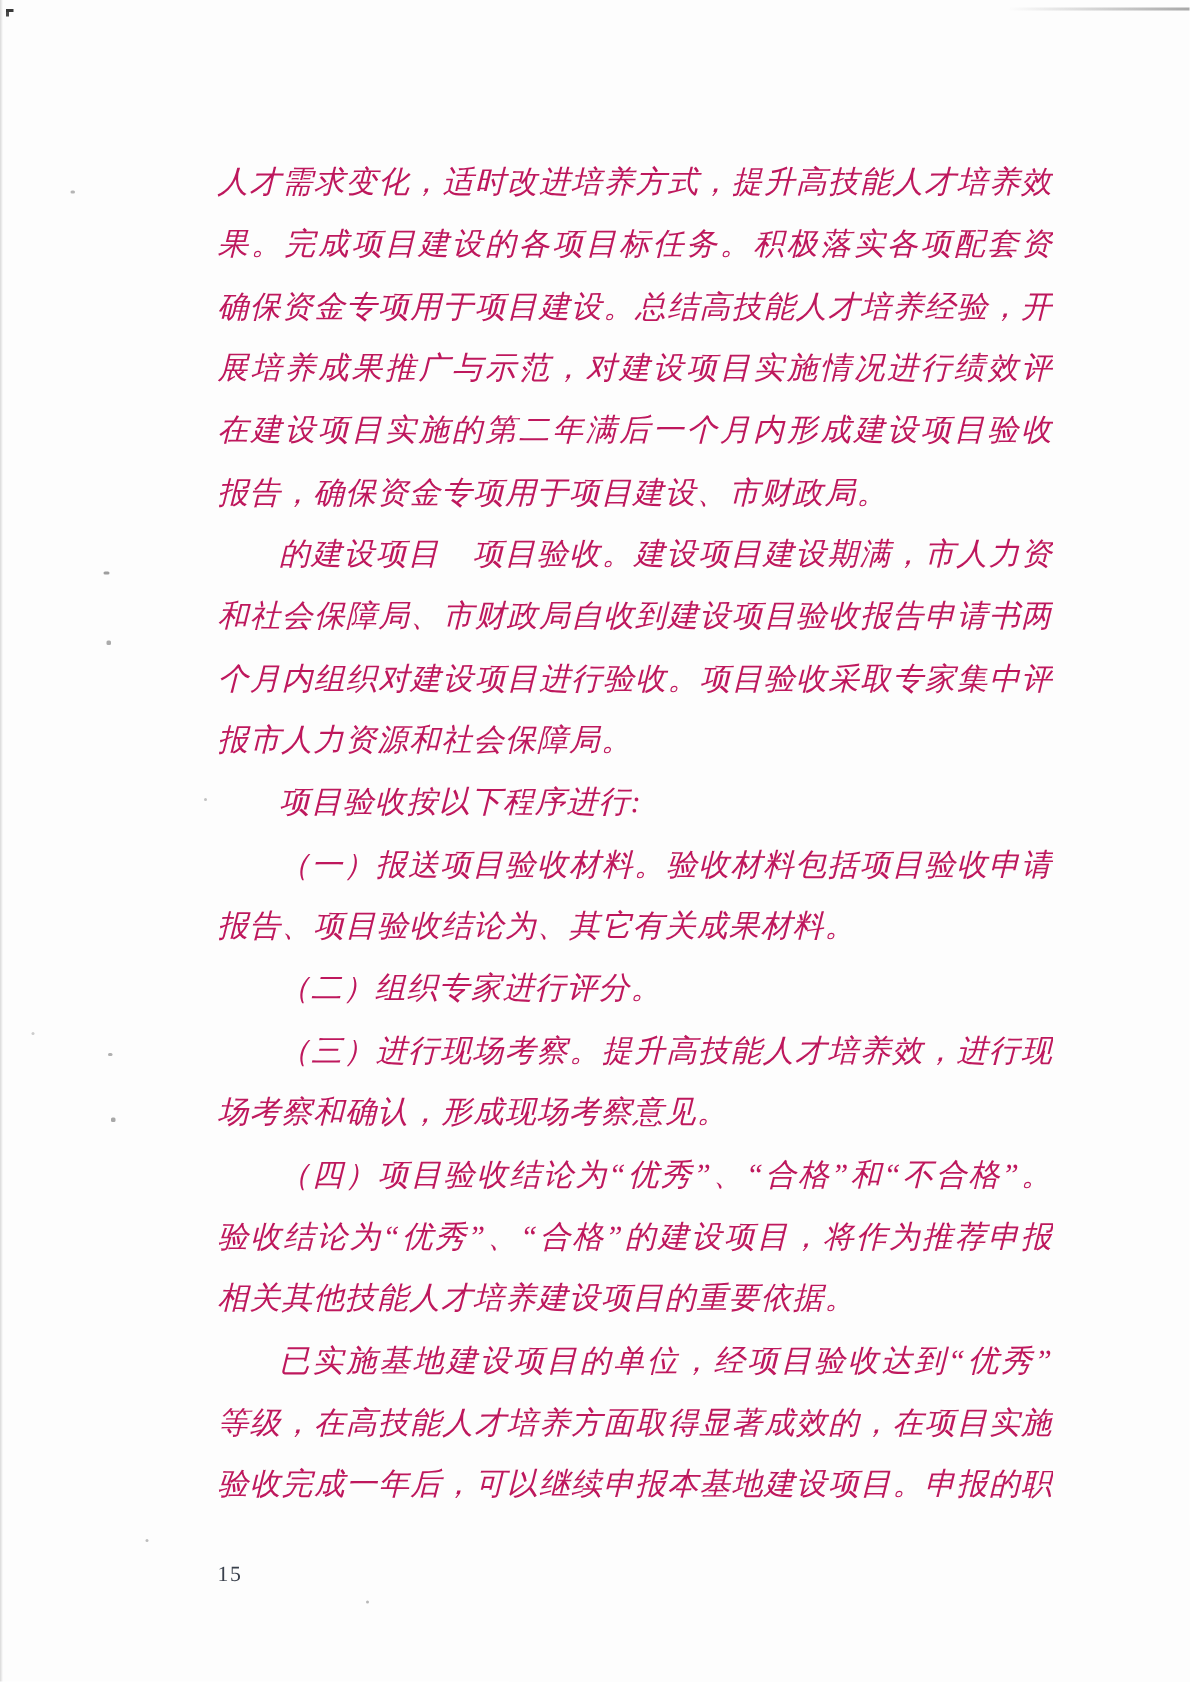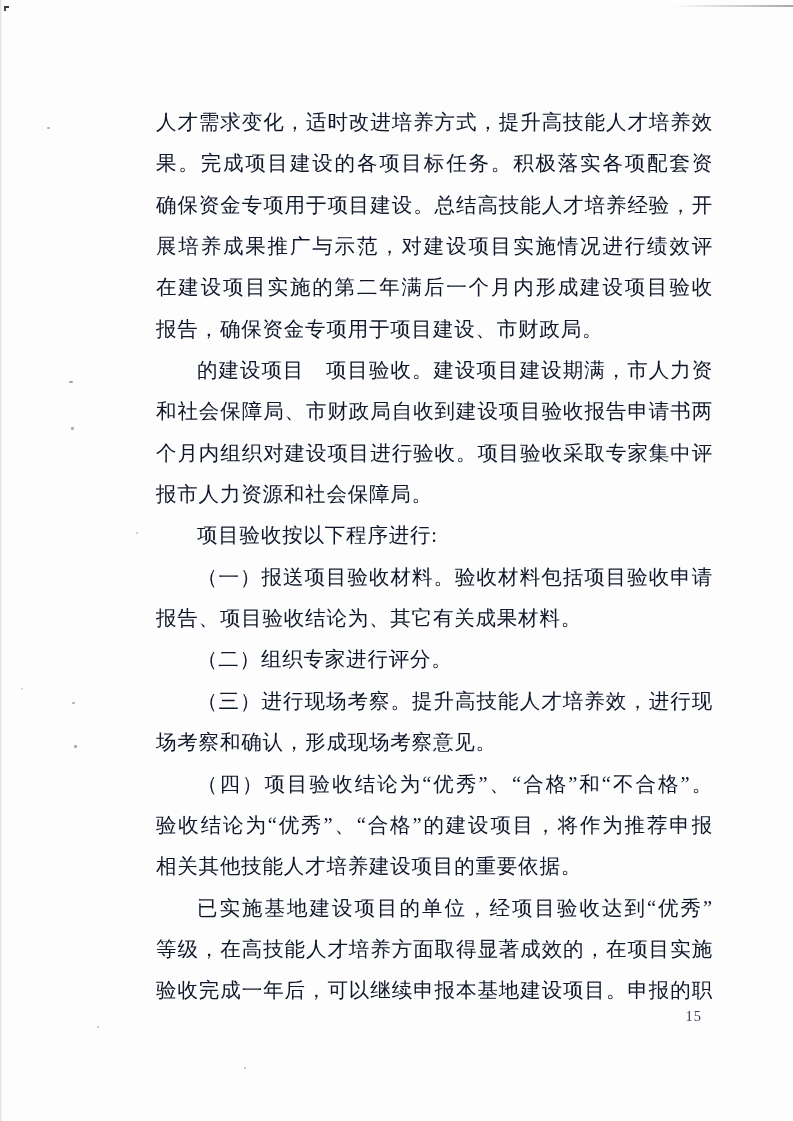--- a/index.html
+++ b/index.html
@@ -15,45 +15,46 @@
     font-family: "Liberation Serif", "DejaVu Serif", serif;
   }
   .page {
     position: absolute;
     inset: 0;
     background: #fdfdfd;
   }
   
   .textcol {
     position: absolute;
-    left: 156px;
+    left: 145px;
     top: 102px;
     width: 557px;
-    color: #0f172a;
+    color: #be185d;
+    font-style: italic;
   }
   .ln {
     font-size: 20.5px;
     line-height: 41.35px;
     height: 41.35px;
     letter-spacing: 0.8px;
     overflow: hidden;
     text-align: justify;
     text-align-last: left;
     white-space: normal;
   }
   .j  { text-align-last: justify; }
   .in { padding-left: 41px; }
 
   
   .pageno {
     position: absolute;
     left: 145px;
-    top: 1008px;
+    top: 1042px;
     width: 557px;
-    text-align: right;
+    text-align: left;
     font-size: 14.5px;
     letter-spacing: 1px;
     color: #3a404c;
   }
 
   
   .edge-left {
     position: absolute;
     left: 0; top: 0;
     width: 2px; height: 100%;

